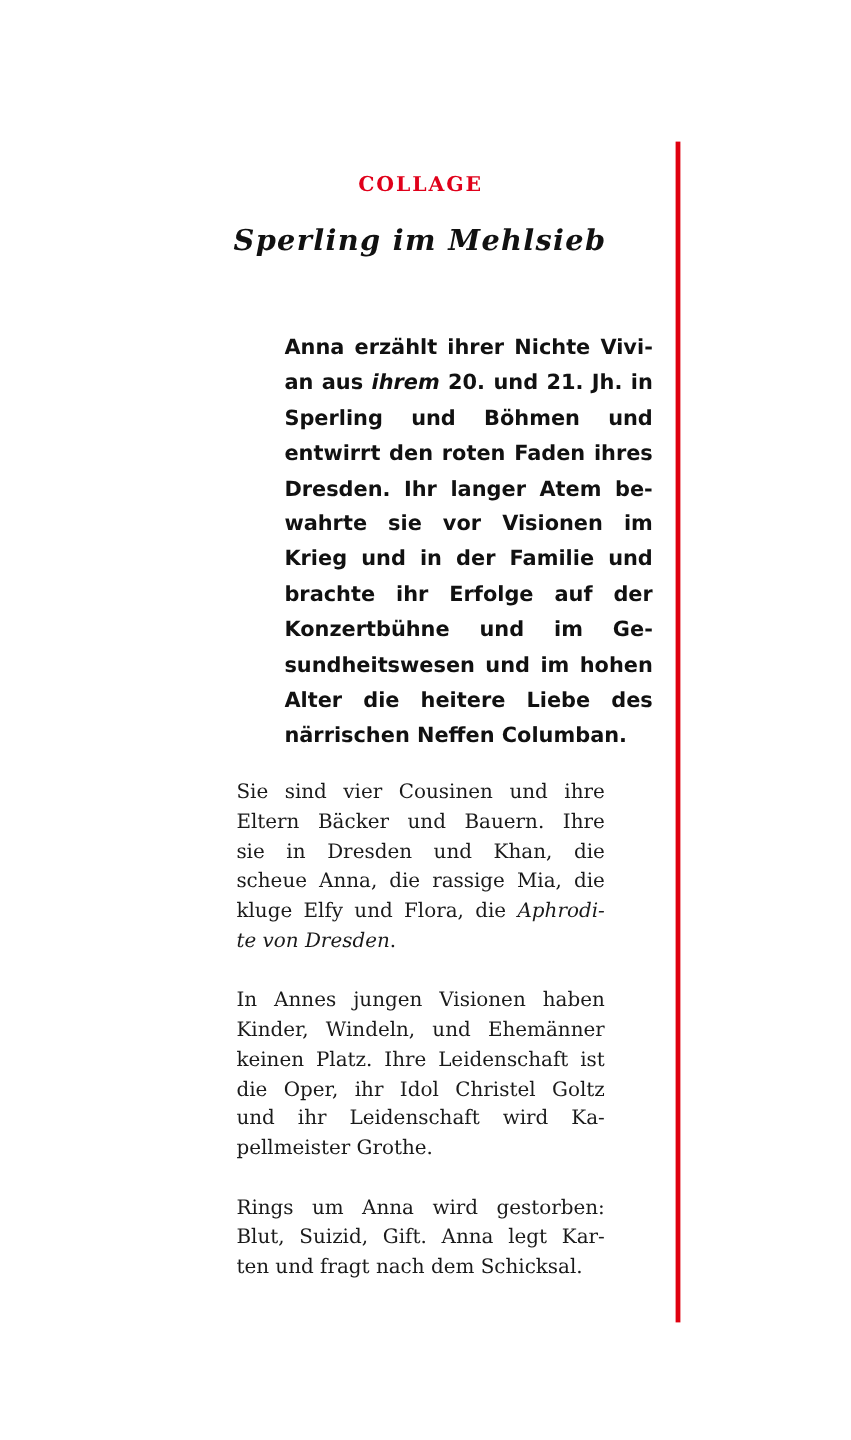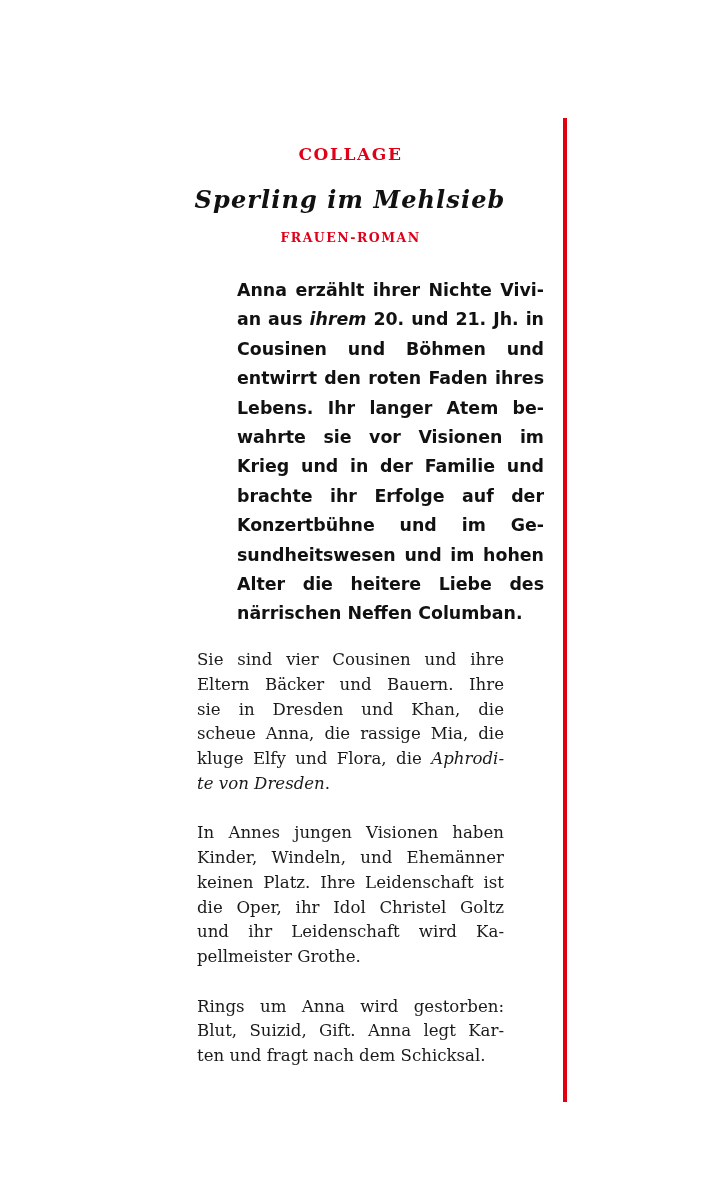--- a/index.html
+++ b/index.html
@@ -111,28 +111,27 @@
 </style>
 </head>
 <body>
 
 <div class="page">
 
   <div class="red-rule"></div>
 
   <div class="kicker">COLLAGE</div>
   <div class="title">Sperling im Mehlsieb</div>
-  <div class="subtitle">FRAUEN-ROMAN</div>
 
   <div class="blurb">
     <span class="line">Anna erzählt ihrer Nichte Vivi-</span>
     <span class="line"><span>an aus </span><em>ihrem</em><span> 20. und 21. Jh. in</span></span>
-    <span class="line">Cousinen und Böhmen und</span>
+    <span class="line">Sperling und Böhmen und</span>
     <span class="line">entwirrt den roten Faden ihres</span>
-    <span class="line">Lebens. Ihr langer Atem be-</span>
+    <span class="line">Dresden. Ihr langer Atem be-</span>
     <span class="line">wahrte sie vor Visionen im</span>
     <span class="line">Krieg und in der Familie und</span>
     <span class="line">brachte ihr Erfolge auf der</span>
     <span class="line">Konzertbühne und im Ge-</span>
     <span class="line">sundheitswesen und im hohen</span>
     <span class="line">Alter die heitere Liebe des</span>
     <span class="line last">närrischen Neffen Columban.</span>
   </div>
 
   <div class="body-text">

